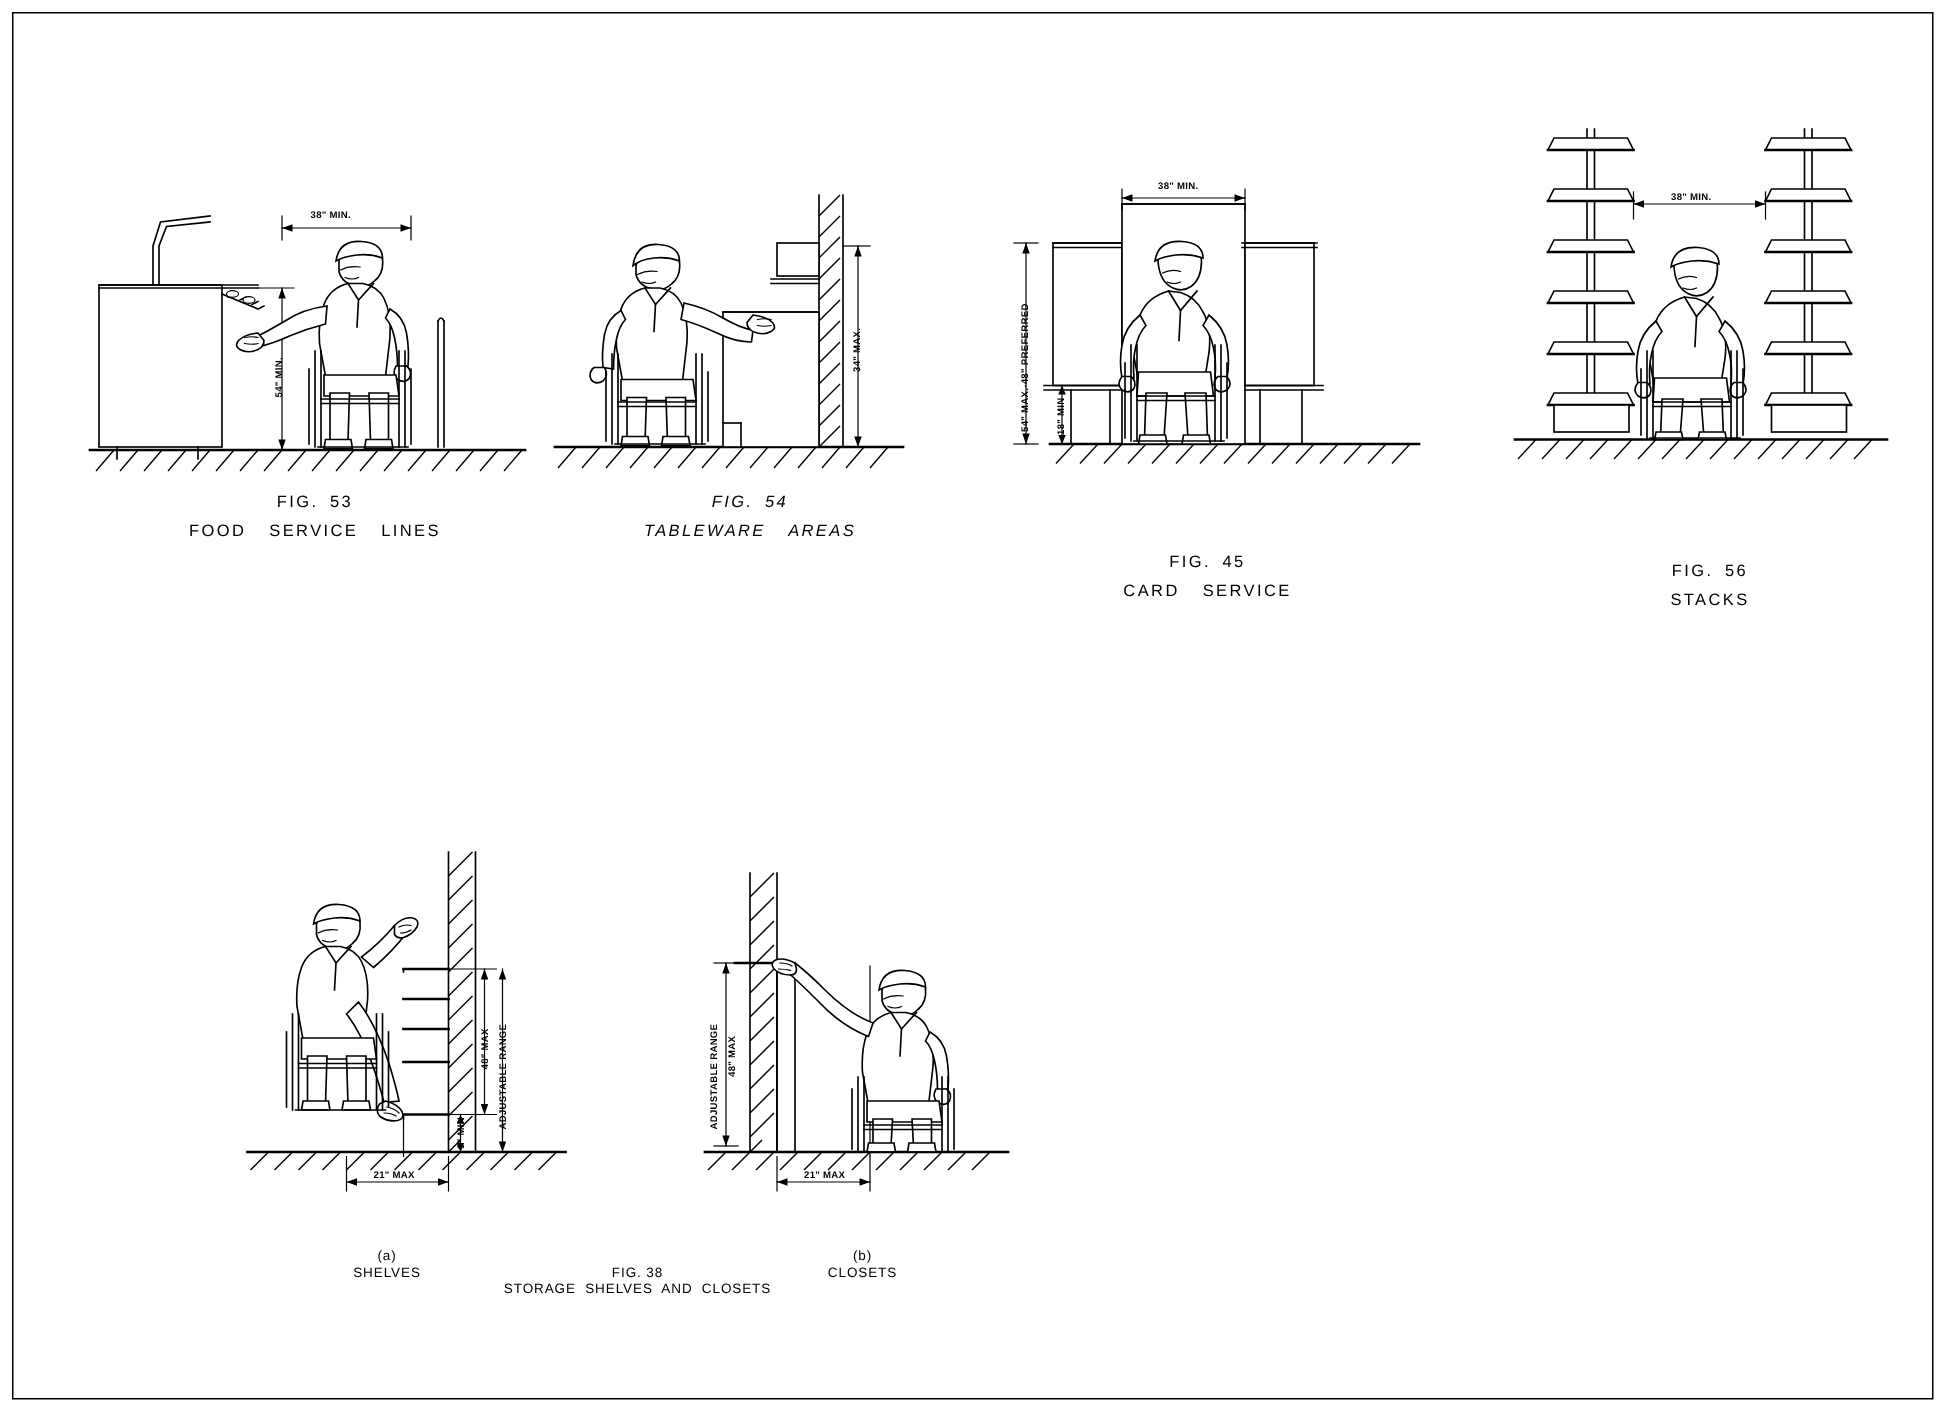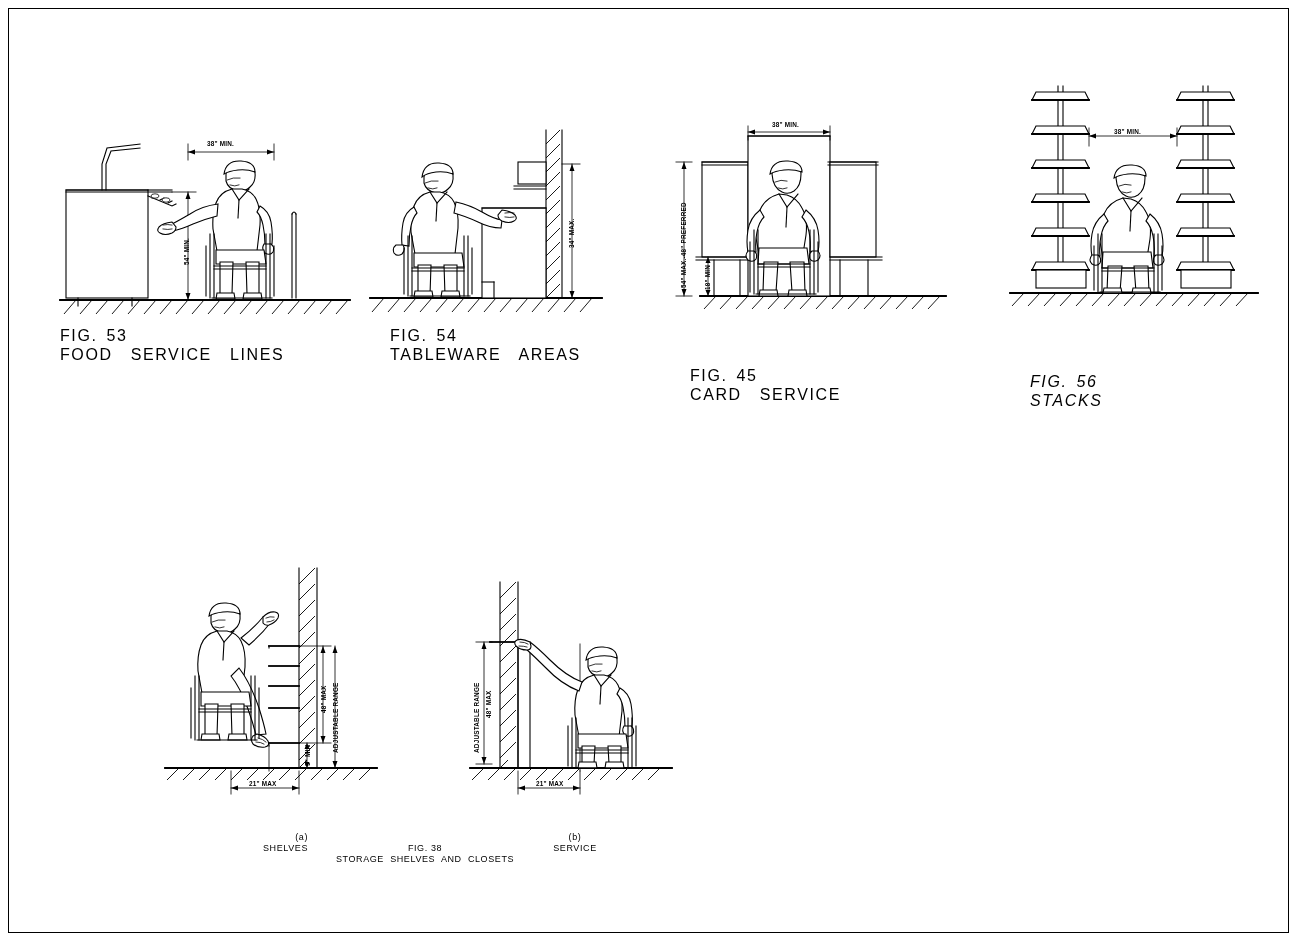--- a/index.html
+++ b/index.html
@@ -33,23 +33,23 @@
   svg { display: block; overflow: visible; }
   .ln   { stroke:#000; stroke-width:1.1; fill:none; stroke-linecap:square; }
   .ln-t { stroke:#000; stroke-width:0.8; fill:none; stroke-linecap:square; }
   .ln-b { stroke:#000; stroke-width:1.8; fill:none; stroke-linecap:square; }
   .fillw { fill:#ffffff; stroke:#000; stroke-width:1.1; }
   .fillw-t { fill:#ffffff; stroke:#000; stroke-width:0.8; }
   .hatch { stroke:#000; stroke-width:0.9; fill:none; }
 
   .cap {
     position: absolute;
-    text-align: left;
+    text-align: center;
     font-family: "Liberation Sans", sans-serif;
-    font-size: 16px;
+    font-size: 11px;
     letter-spacing: 1.6px;
     word-spacing: 3px;
     color: #000;
     white-space: pre;
     line-height: 19px;
   }
   .cap-sm {
     position: absolute;
     text-align: center;
     font-family: "Liberation Sans", sans-serif;
@@ -272,21 +272,21 @@
           <line class="ln" x1="42" y1="138" x2="94" y2="138"></line>
           <line class="ln" x1="42" y1="141" x2="94" y2="141"></line>
           <line class="ln" x1="40" y1="166" x2="100" y2="166"></line>
         </g>
       </g>
     </svg>
 
     <div class="dim vert" style="left:198px; top:118px;">34" MAX.</div>
   </div>
 
-  <div class="cap" style="left:390px; top:326px; width:220px;"><span>FIG. 54</span>
+  <div class="cap" style="left:390px; top:326px; width:220px;font-style:italic;"><span>FIG. 54</span>
 <span>TABLEWARE  AREAS</span></div>
 
   <div class="fig" style="left:660px; top:118px;">
     <svg width="290" height="200" viewBox="0 0 290 200">
 
       <line class="ln-b" x1="40" y1="178" x2="286" y2="178"></line>
       <g class="hatch">
         <line x1="44" y1="191" x2="56" y2="178"></line>
           <line x1="60" y1="191" x2="72" y2="178"></line>
         <line x1="76" y1="191" x2="88" y2="178"></line>
@@ -474,21 +474,21 @@
           <line class="ln" x1="92" y1="190" x2="144" y2="190"></line>
           <line class="ln" x1="92" y1="193" x2="144" y2="193"></line>
           <line class="ln" x1="90" y1="214" x2="150" y2="214"></line>
         </g>
       </g>
     </svg>
 
     <div class="dim" style="left:104px; top:50px;">38" MIN.</div>
   </div>
 
-  <div class="cap" style="left:1030px; top:372px; width:220px;font-style:italic;"><span>FIG. 56</span>
+  <div class="cap" style="left:1030px; top:372px; width:220px;"><span>FIG. 56</span>
 <span>STACKS</span></div>
 
   <div class="fig" style="left:165px; top:568px;">
     <svg width="220" height="230" viewBox="0 0 220 230">
 
       <line class="ln-b" x1="0" y1="200" x2="212" y2="200"></line>
       <g class="hatch">
         <line x1="2" y1="212" x2="14" y2="200"></line>
           <line x1="18" y1="212" x2="30" y2="200"></line>
         <line x1="34" y1="212" x2="46" y2="200"></line>
@@ -589,21 +589,21 @@
         </g>
       </g>
     </svg>
 
     <div class="dim vert" style="left:167px; top:185px;">ADJUSTABLE RANGE</div>
     <div class="dim vert" style="left:155px; top:145px;">48" MAX</div>
     <div class="dim vert" style="left:139px; top:198px;">9" MIN</div>
     <div class="dim" style="left:84px; top:212px;">21" MAX</div>
   </div>
 
-  <div class="cap-sm" style="left:168px; top:832px; width:140px;text-align:right;"><span>(a)</span>
+  <div class="cap-sm" style="left:188px; top:832px; width:140px;"><span>(a)</span>
 <span>SHELVES</span></div>
 
   <div class="fig" style="left:460px; top:568px;">
     <svg width="220" height="230" viewBox="0 0 220 230">
 
       <line class="ln-b" x1="10" y1="200" x2="212" y2="200"></line>
       <g class="hatch">
         <line x1="12" y1="212" x2="24" y2="200"></line>
           <line x1="28" y1="212" x2="40" y2="200"></line>
         <line x1="44" y1="212" x2="56" y2="200"></line>
@@ -688,18 +688,18 @@
         </g>
       </g>
     </svg>
 
     <div class="dim vert" style="left:13px; top:185px;">ADJUSTABLE RANGE</div>
     <div class="dim vert" style="left:25px; top:150px;">48" MAX</div>
     <div class="dim" style="left:76px; top:212px;">21" MAX</div>
   </div>
 
   <div class="cap-sm" style="left:510px; top:832px; width:130px;"><span>(b)</span>
-<span>SERVICE</span></div>
+<span>CLOSETS</span></div>
 
   <div class="cap-sm" style="left:330px; top:831px; width:190px;margin-top:12px;"><span>FIG. 38</span>
 <span>STORAGE  SHELVES  AND  CLOSETS</span></div>
 
 </div>
 
 </body></html>

